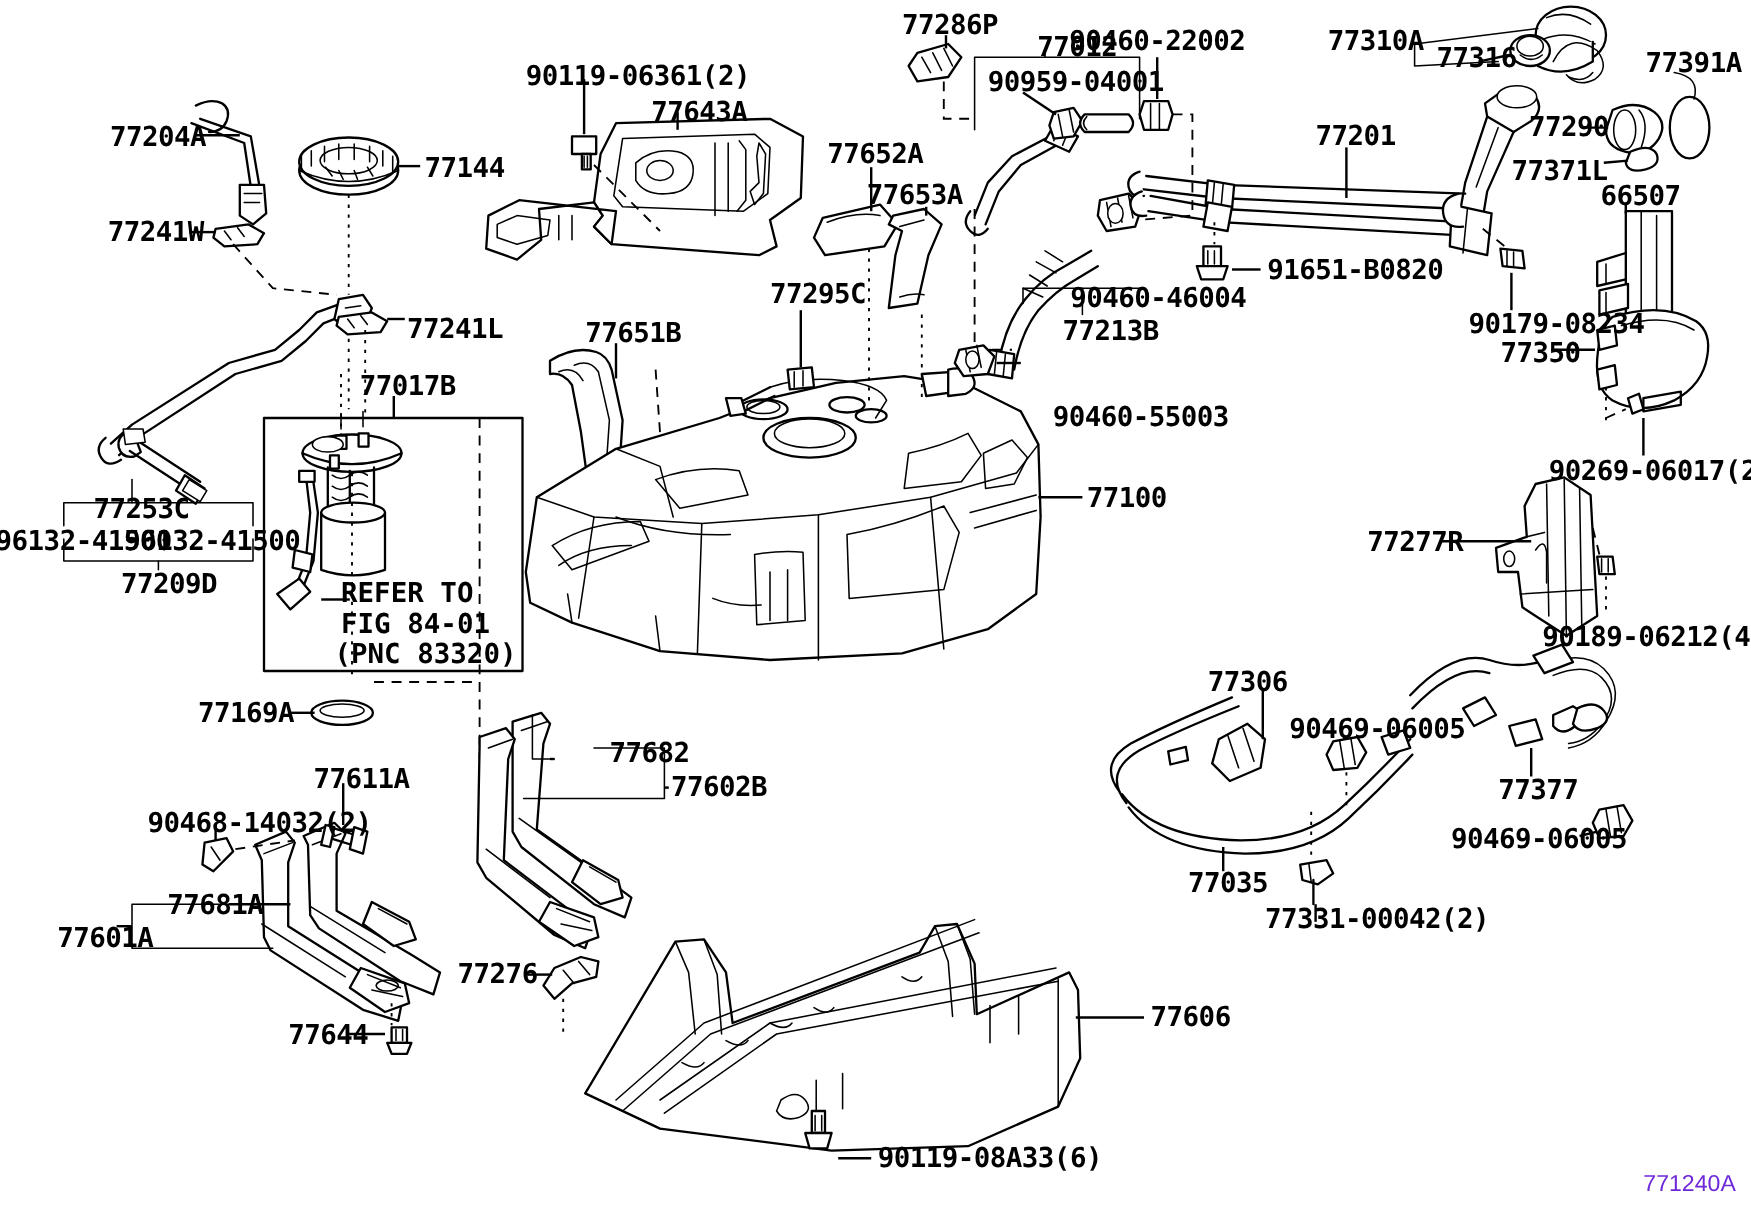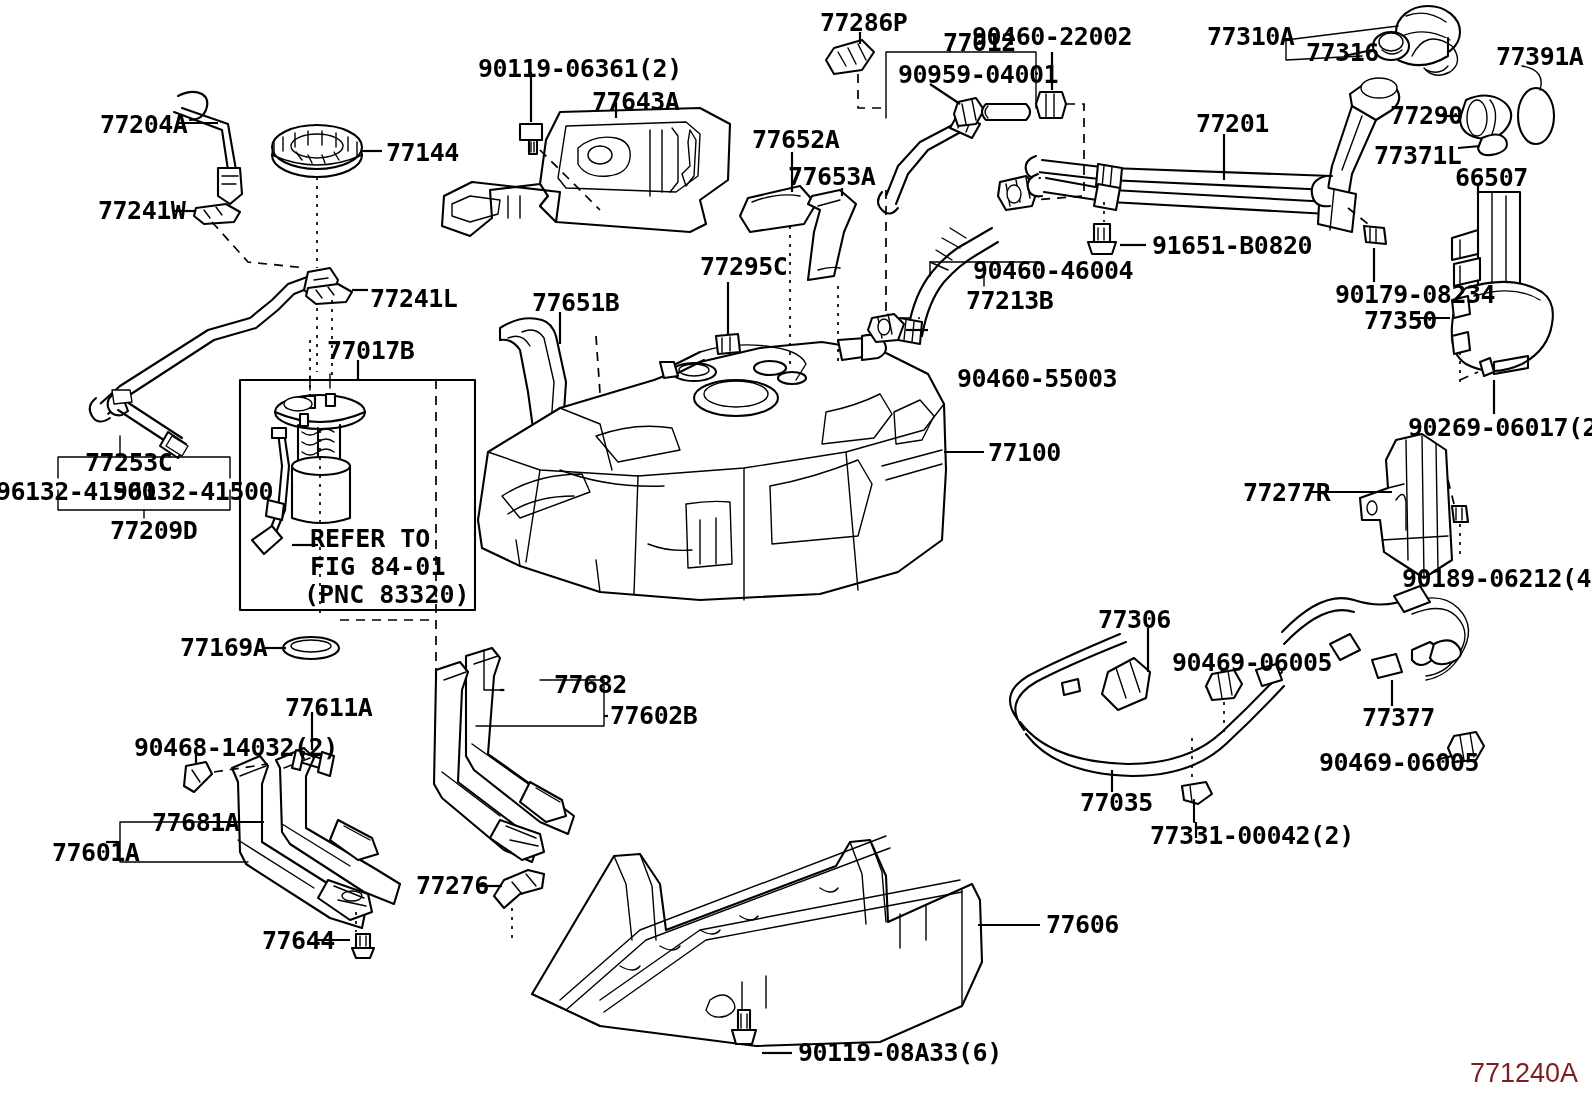--- a/index.html
+++ b/index.html
@@ -18,22 +18,22 @@
     font-size:25px;
     letter-spacing:-0.5px;
     color:#000;
     white-space:nowrap;
     line-height:1;
   }
   .fig{
     position:absolute;
     right:14px;bottom:10px;
     font-family:"Liberation Sans","DejaVu Sans",sans-serif;
-    font-size:27px;
-    color:#7f1d1d;
+    font-size:21px;
+    color:#6d28d9;
     letter-spacing:0px;
   }
   .boxlbl{
     position:absolute;
     font-family:"DejaVu Sans Mono","Liberation Mono",monospace;
     font-weight:bold;
     font-size:25px;
     color:#000;
     line-height:1.15;
     white-space:pre;

